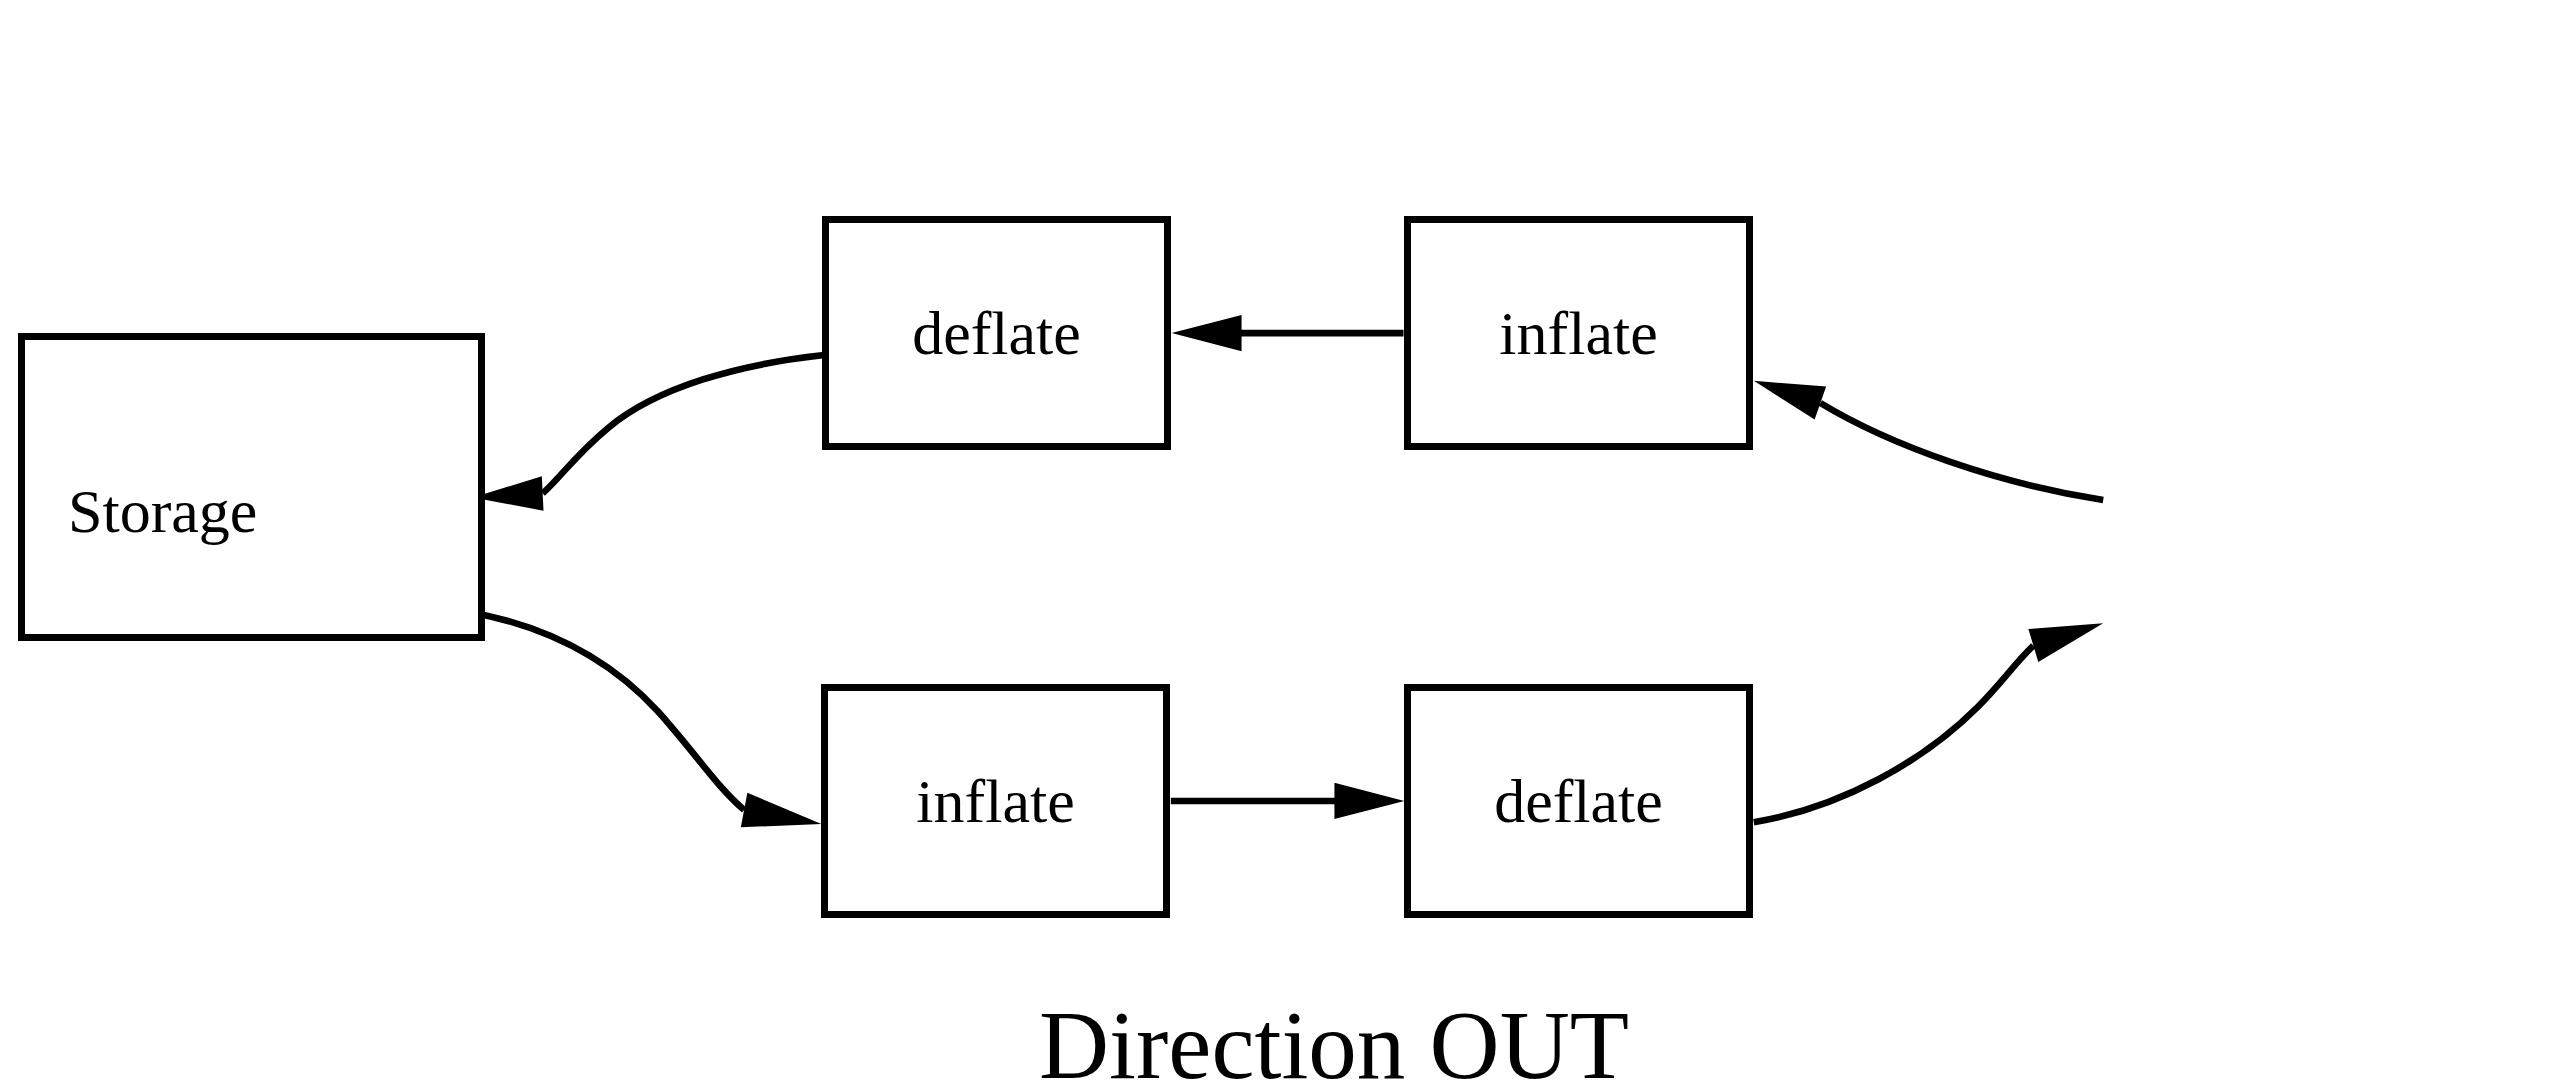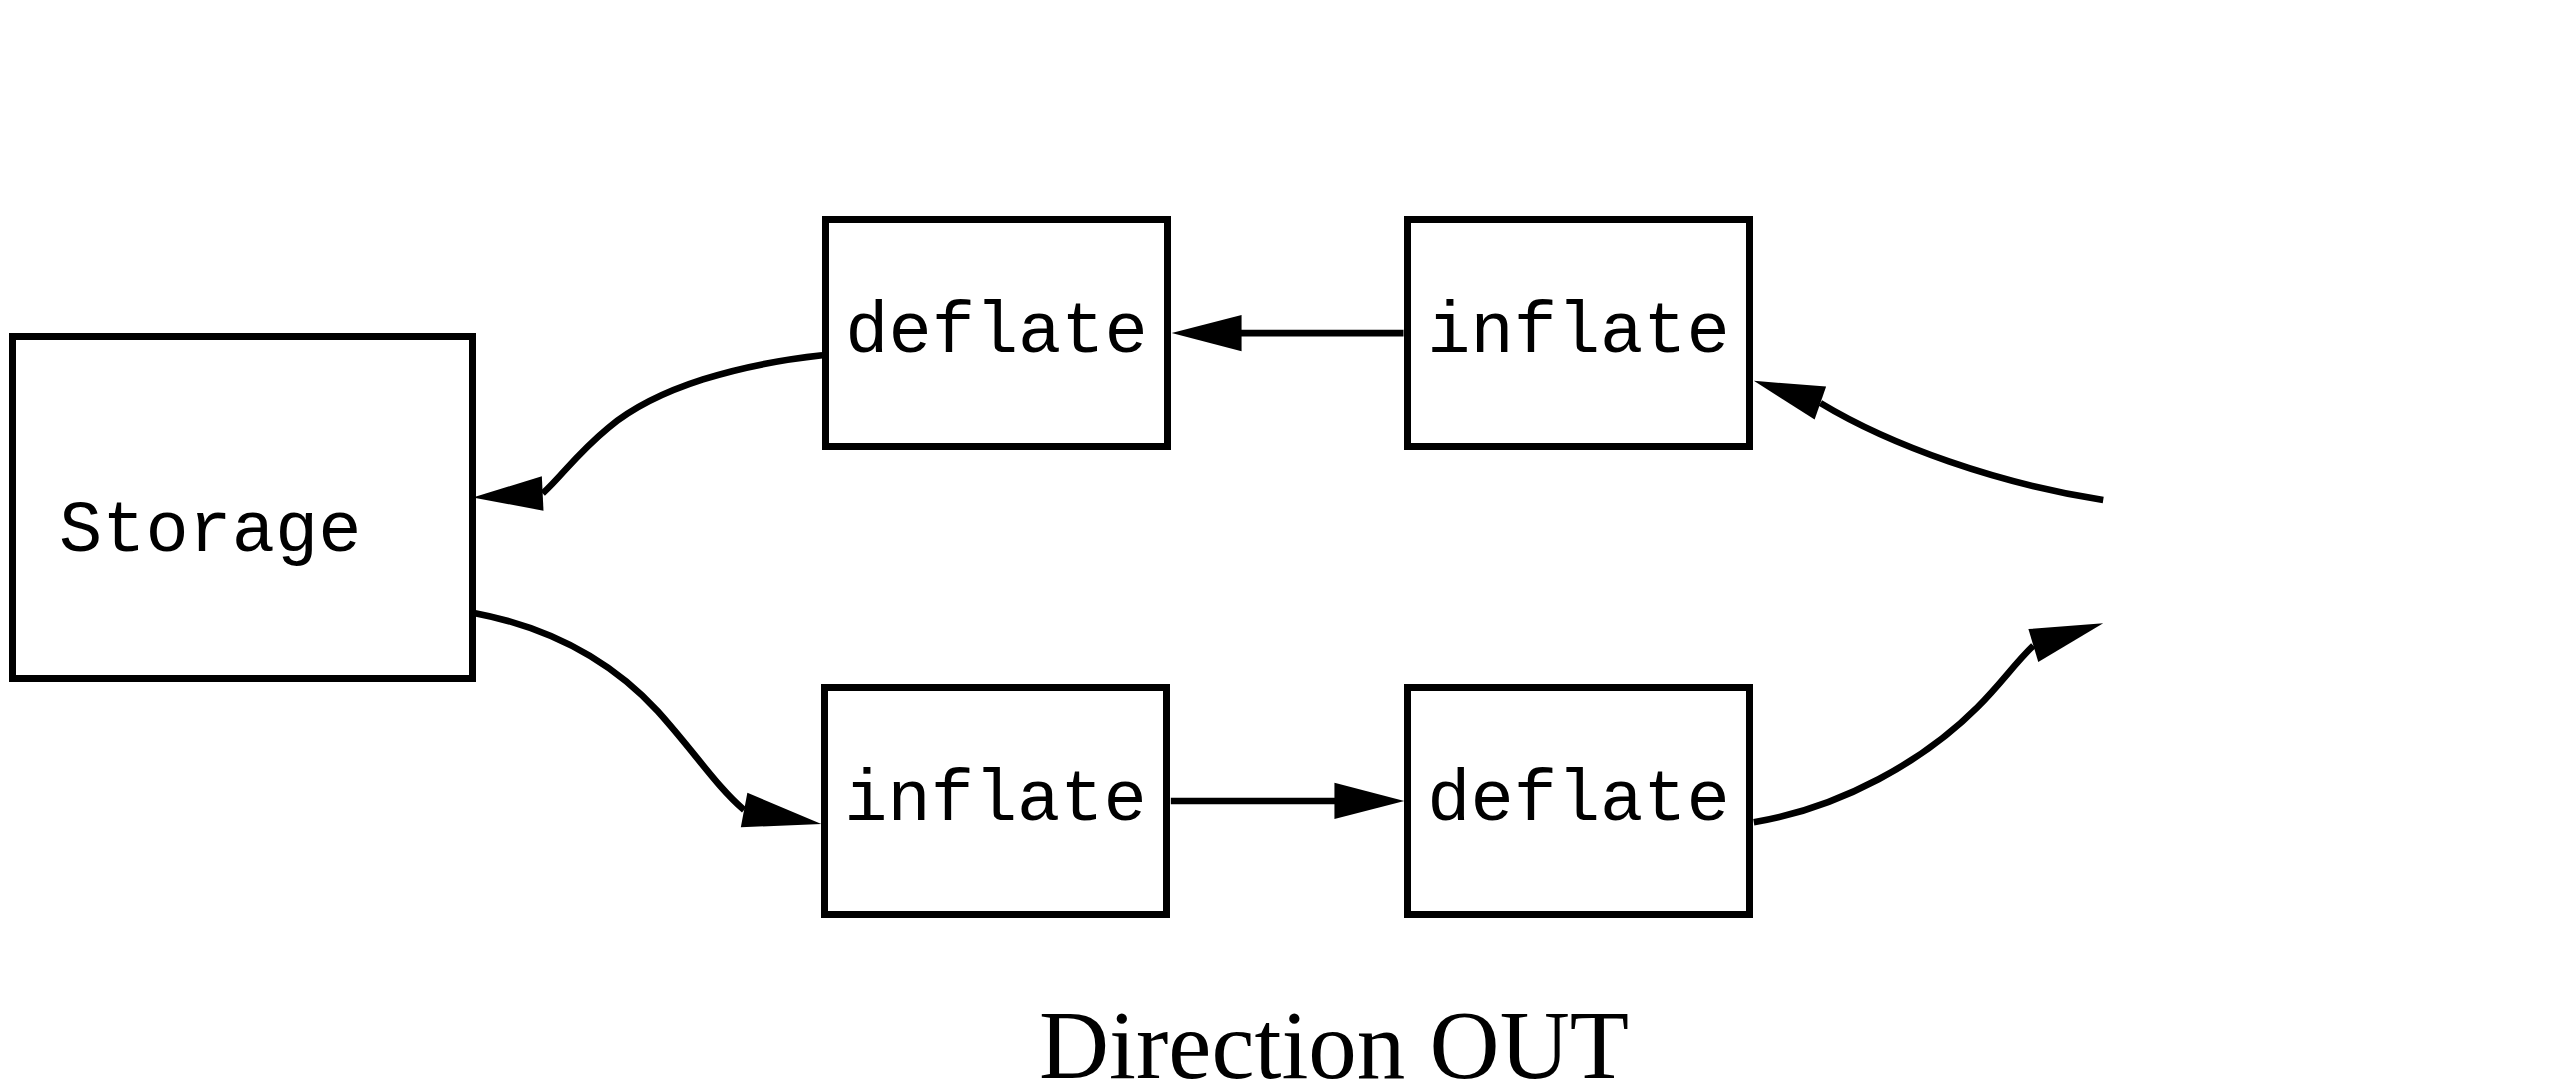--- a/index.html
+++ b/index.html
@@ -34,24 +34,23 @@
     stroke: none;
   }
   .node {
     position: absolute;
     box-sizing: border-box;
     border: 7.4px solid #000000;
     background: #ffffff;
     display: flex;
     align-items: center;
     justify-content: center;
-    font-size: 72px;
+    font-size: 62px;
     line-height: 1;
     white-space: nowrap;
-    font-family: Liberation Mono, monospace;
   }
   .node.storage {
     flex-direction: column;
     align-items: flex-start;
     justify-content: center;
     padding-left: 43px;
     padding-top: 49px;
     line-height: 1.48;
   }
   .node.device {
@@ -98,21 +97,21 @@
       <path d="M 1424,974 L 1628,974"></path>
       <polygon points="1708,974 1623,952 1623,996"></polygon>
     </g>
 
     <g>
       <path d="M 2133,1000 C 2240,982 2340,925 2405,860 C 2435,830 2450,807 2473,785"></path>
       <polygon points="2558,758 2467,765 2479,805"></polygon>
     </g>
   </svg>
 
-  <div class="node storage" style="left:9px; top:333px; width:467px; height:349px;">
+  <div class="node storage" style="left:18px; top:333px; width:467px; height:308px;">
     <span>Storage</span>
   </div>
 
   <div class="node" style="left:822px; top:216px; width:349px; height:234px;">
     <span>deflate</span>
   </div>
 
   <div class="node" style="left:1404px; top:216px; width:349px; height:234px;">
     <span>inflate</span>
   </div>

